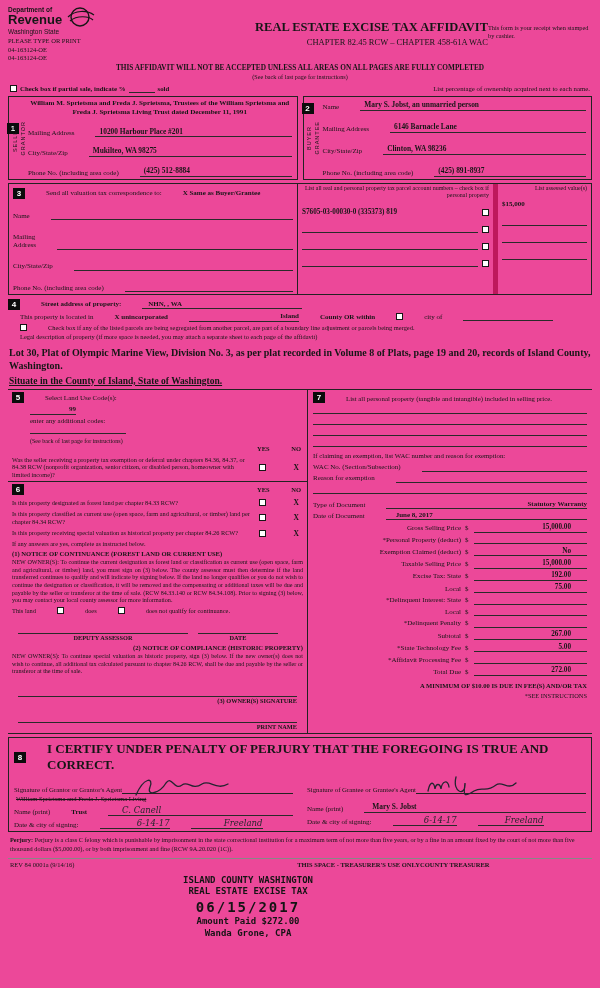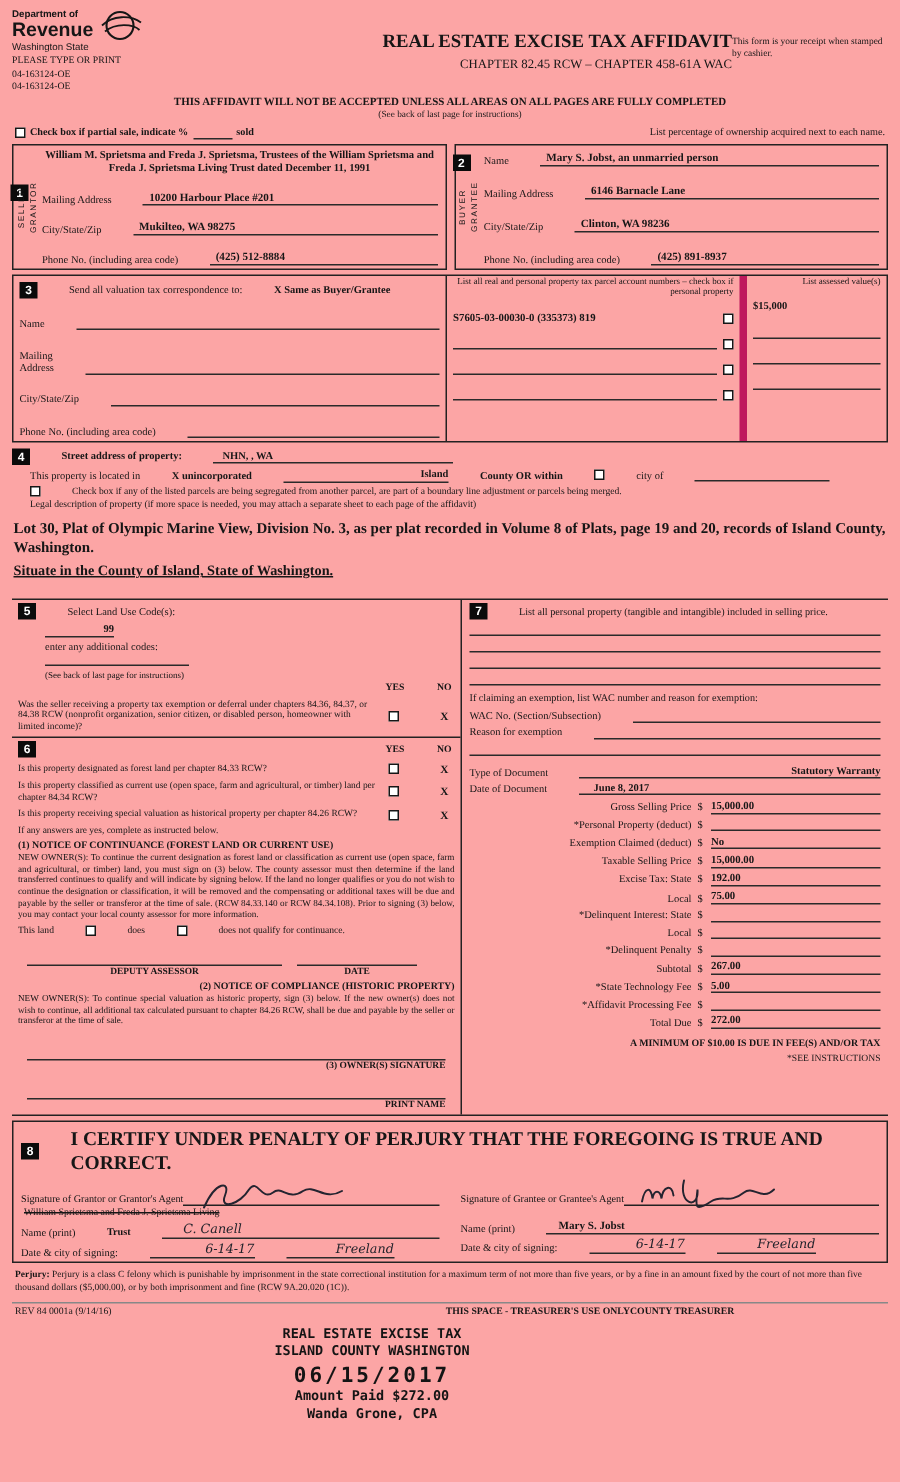--- a/index.html
+++ b/index.html
@@ -1,18 +1,18 @@
 <!DOCTYPE html>
 <html><head>
 <meta charset="utf-8">
 <style>
   *{margin:0;padding:0;box-sizing:border-box}
   html,body{width:600px;height:988px}
   body{background:#cfcfcb;font-family:"Liberation Serif","DejaVu Serif",serif;color:#161616}
-  .page{width:600px;height:988px;background:#fca5a5;padding:6px 8px 4px;overflow:hidden;font-size:7px;line-height:1.2;position:relative}
+  .page{width:600px;height:988px;background:#ec4899;padding:6px 8px 4px;overflow:hidden;font-size:7px;line-height:1.2;position:relative}
   .row{display:flex}
   .b{font-weight:bold}
   .center{text-align:right}
   .tiny{font-size:6px}
   .prewrap{white-space:pre-line}
   .cb{display:inline-block;width:7px;height:7px;border:1px solid #161616;background:#fff;flex:0 0 auto}
   .xmark{font-weight:bold;font-size:7.5px}
   .badge{display:inline-block;min-width:12px;height:11px;background:#0b0b0b;color:#fff;font-family:"Liberation Sans",sans-serif;font-size:8px;font-weight:bold;text-align:center;line-height:11px;flex:0 0 auto}
   .fld{display:inline-block;border-bottom:1px solid #2a2a2a;min-height:9px}
   .grow{flex:1}
@@ -45,40 +45,40 @@
   
   .sec3{display:flex;border:1px solid #222;height:112px;margin-top:3px}
   .s3-left{width:288px;padding:2px 4px;display:flex;flex-direction:column;justify-content:space-between}
   .s3-mid{width:196px;border-left:1px solid #222;padding:1px 4px}
   .s3-right{flex:1;border-left:5px solid #be185d;padding:1px 4px}
   .parcel-row{display:flex;align-items:flex-end;gap:4px;margin-top:8px}
   
   .sec4{margin-top:4px}
   .indent{margin-left:12px}
   .legal{font-size:10px;font-weight:bold;margin:5px 1px 2px;line-height:1.35}
-  .situate{font-size:9.5px;font-weight:bold;text-decoration:underline;margin:3px 1px 12px}
+  .situate{font-size:9.5px;font-weight:bold;text-decoration:underline;margin:3px 1px 2px}
   
   .cols{display:flex;border:1px solid #222;border-left:none;border-right:none;margin-top:2px}
   .col-left{width:300px;border-right:1px solid #222}
   .sec5{border-bottom:1px solid #222;padding:2px 4px}
   .sec6{padding:2px 4px}
   .ynhead{display:flex;width:46px;justify-content:space-between;font-weight:bold;font-size:6.5px;margin-left:auto;padding-right:2px}
   .yncell{display:flex;width:46px;justify-content:space-between;align-items:center;flex:0 0 auto;padding:0 4px 0 2px}
   .q-row{display:flex;margin-top:3px;align-items:center}
   .q-text{flex:1;font-size:6.3px;padding-right:4px;line-height:1.25}
   .notice-title{font-size:6.6px;font-weight:bold;margin-top:3px}
   .notice-text{font-size:6.1px;text-align:justify;line-height:1.25;margin-top:1px}
   .sigline-row{display:flex;gap:10px;margin-top:10px;padding:0 6px}
   .under-label{display:flex;gap:10px;padding:0 6px;font-size:6.3px;font-weight:bold}
   .col-right{flex:1;padding:2px 5px}
   .blankline{border-bottom:1px solid #2a2a2a;height:11px}
   .money-row{display:flex;align-items:flex-end;margin-top:2.6px}
   .m-label{width:152px;text-align:right;font-size:7px;padding-right:4px;white-space:nowrap}
   .m-dollar{width:9px;font-size:7px}
-  .m-val{flex:1;border-bottom:1px solid #2a2a2a;text-align:left;padding-right:16px;font-weight:bold;font-size:7.2px;min-height:9px}
+  .m-val{flex:1;border-bottom:1px solid #2a2a2a;text-align:right;padding-right:16px;font-weight:bold;font-size:7.2px;min-height:9px}
   
   .sec8{border:1px solid #222;margin-top:3px;padding:2px 5px;position:relative}
   .s8-head{text-align:left;font-size:13px;font-weight:bold;margin:1px 0 2px}
   .s8-cols{display:flex;gap:14px}
   .s8-col{flex:1}
   .sig-label{font-size:6.8px;white-space:nowrap}
   .sig-field{flex:1;border-bottom:1px solid #222;position:relative;height:20px}
   .strike{text-decoration:line-through;font-size:6.6px;margin-top:1px;padding-left:2px}
   .perjury{font-size:6.3px;margin-top:4px;line-height:1.3;padding:0 2px}
   .foot-row{display:flex;font-size:6.5px;margin-top:5px;border-top:1px solid #888;padding:2px 2px 0}
@@ -501,20 +501,20 @@
     <span class="b">Perjury:</span>
     <span>Perjury is a class C felony which is punishable by imprisonment in the state correctional institution for a maximum term of not more than five years, or by a fine in an amount fixed by the court of not more than five thousand dollars ($5,000.00), or by both imprisonment and fine (RCW 9A.20.020 (1C)).</span>
   </div>
 
   <div class="foot-row">
     <span style="width:170px">REV 84 0001a (9/14/16)</span>
     <span class="b grow center">THIS SPACE - TREASURER'S USE ONLY</span>
     <span class="b" style="width:170px">COUNTY TREASURER</span>
   </div>
   <div class="stamp">
+    <div>ISLAND COUNTY WASHINGTON</div>
     <div>REAL ESTATE EXCISE TAX</div>
-    <div>ISLAND COUNTY WASHINGTON</div>
     <div class="stamp-date">06/15/2017</div>
     <div>Amount Paid $272.00</div>
     <div>Wanda Grone, CPA</div>
   </div>
 
 </div>
 
 </body></html>

